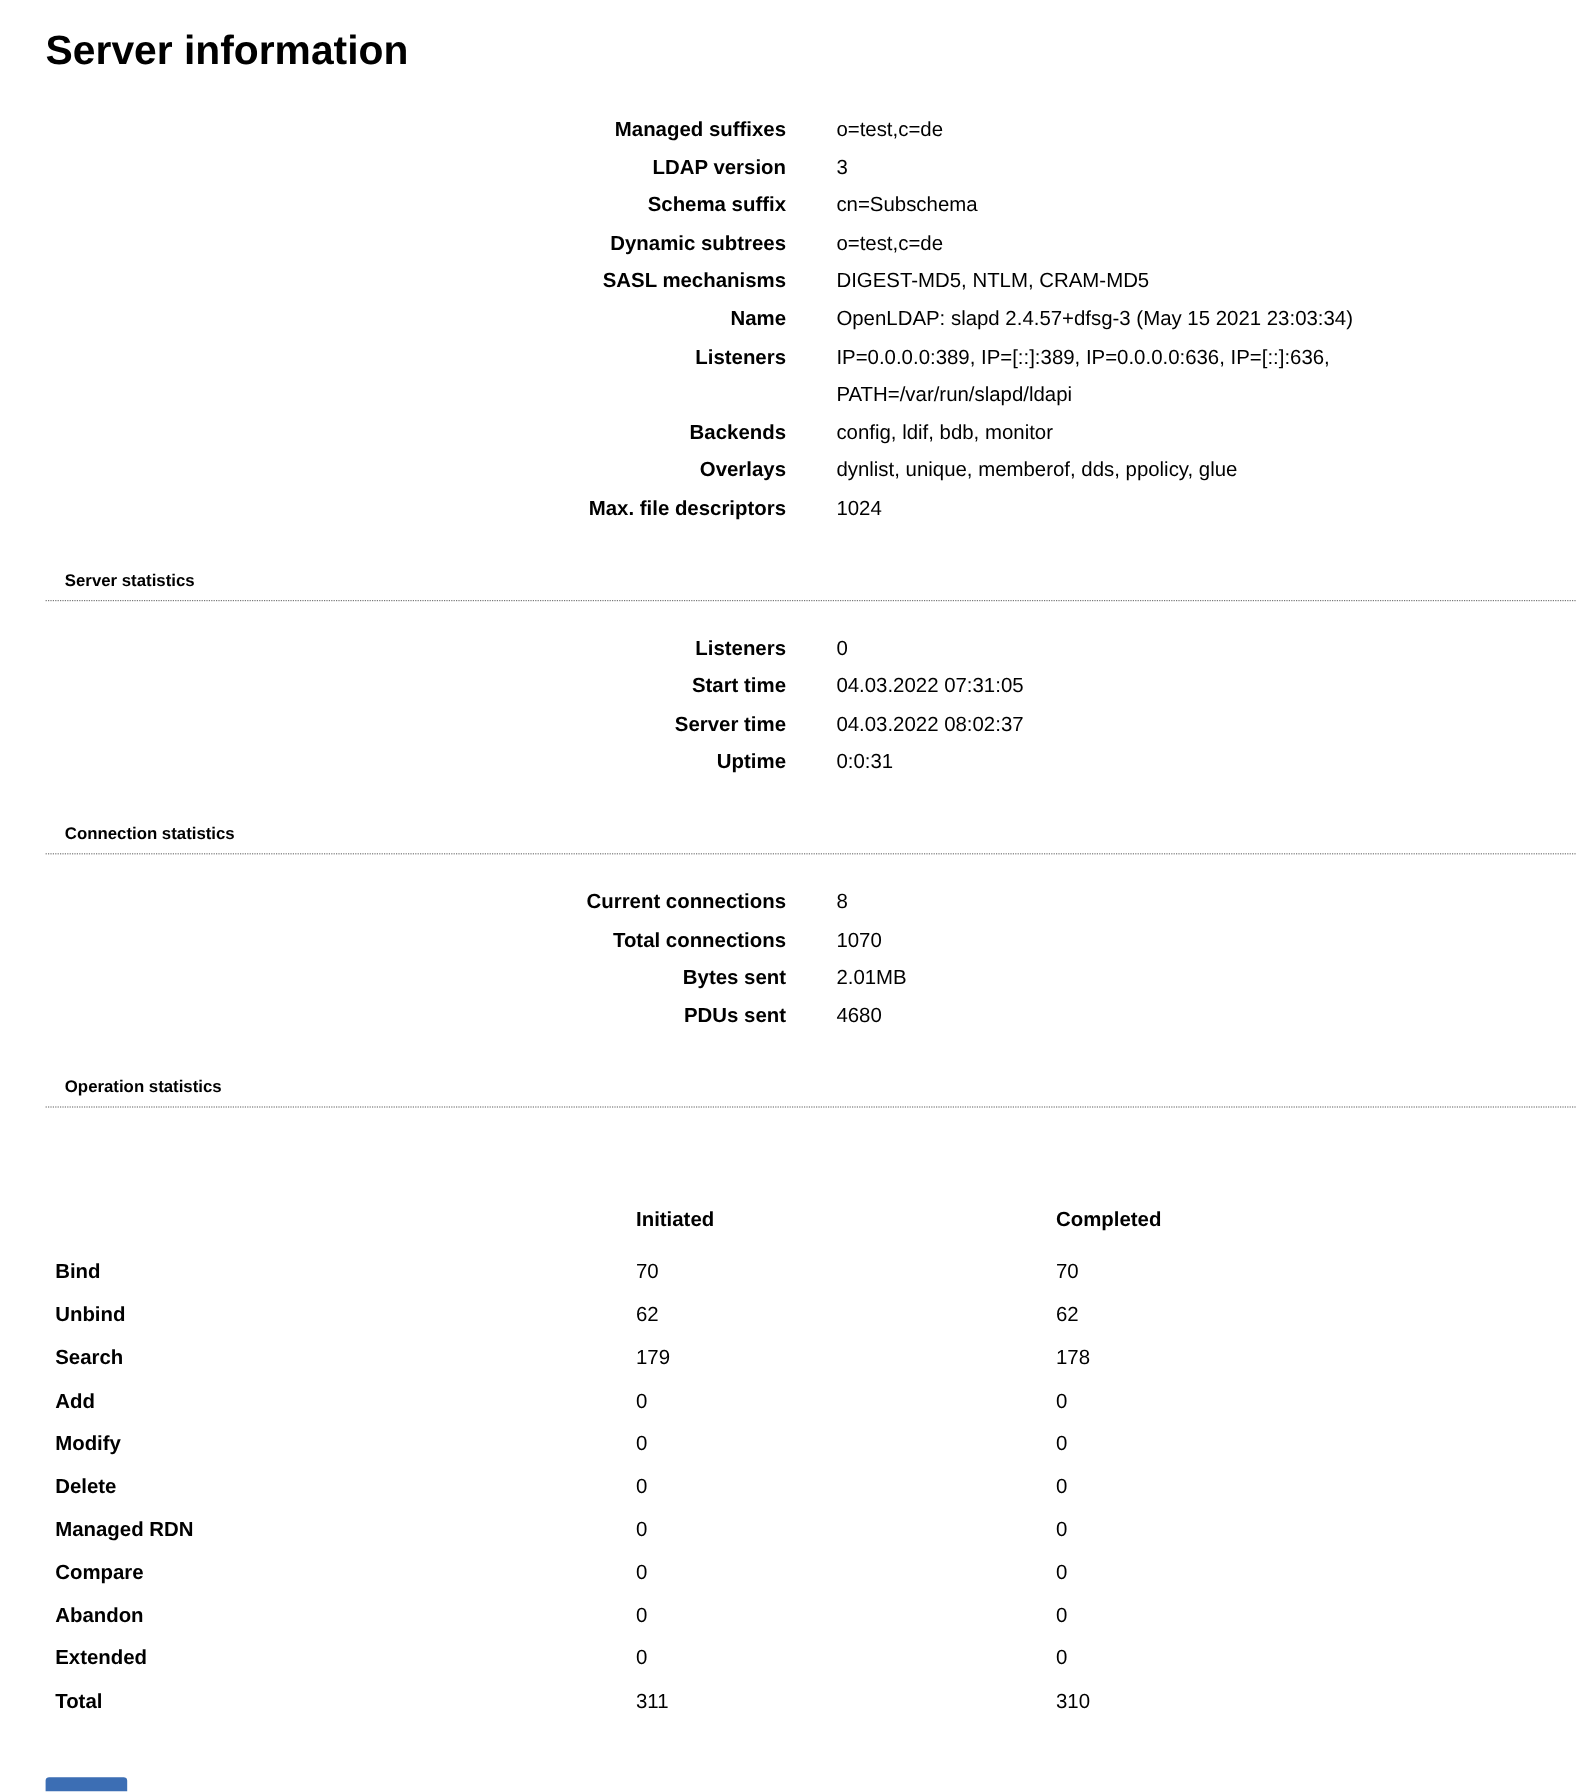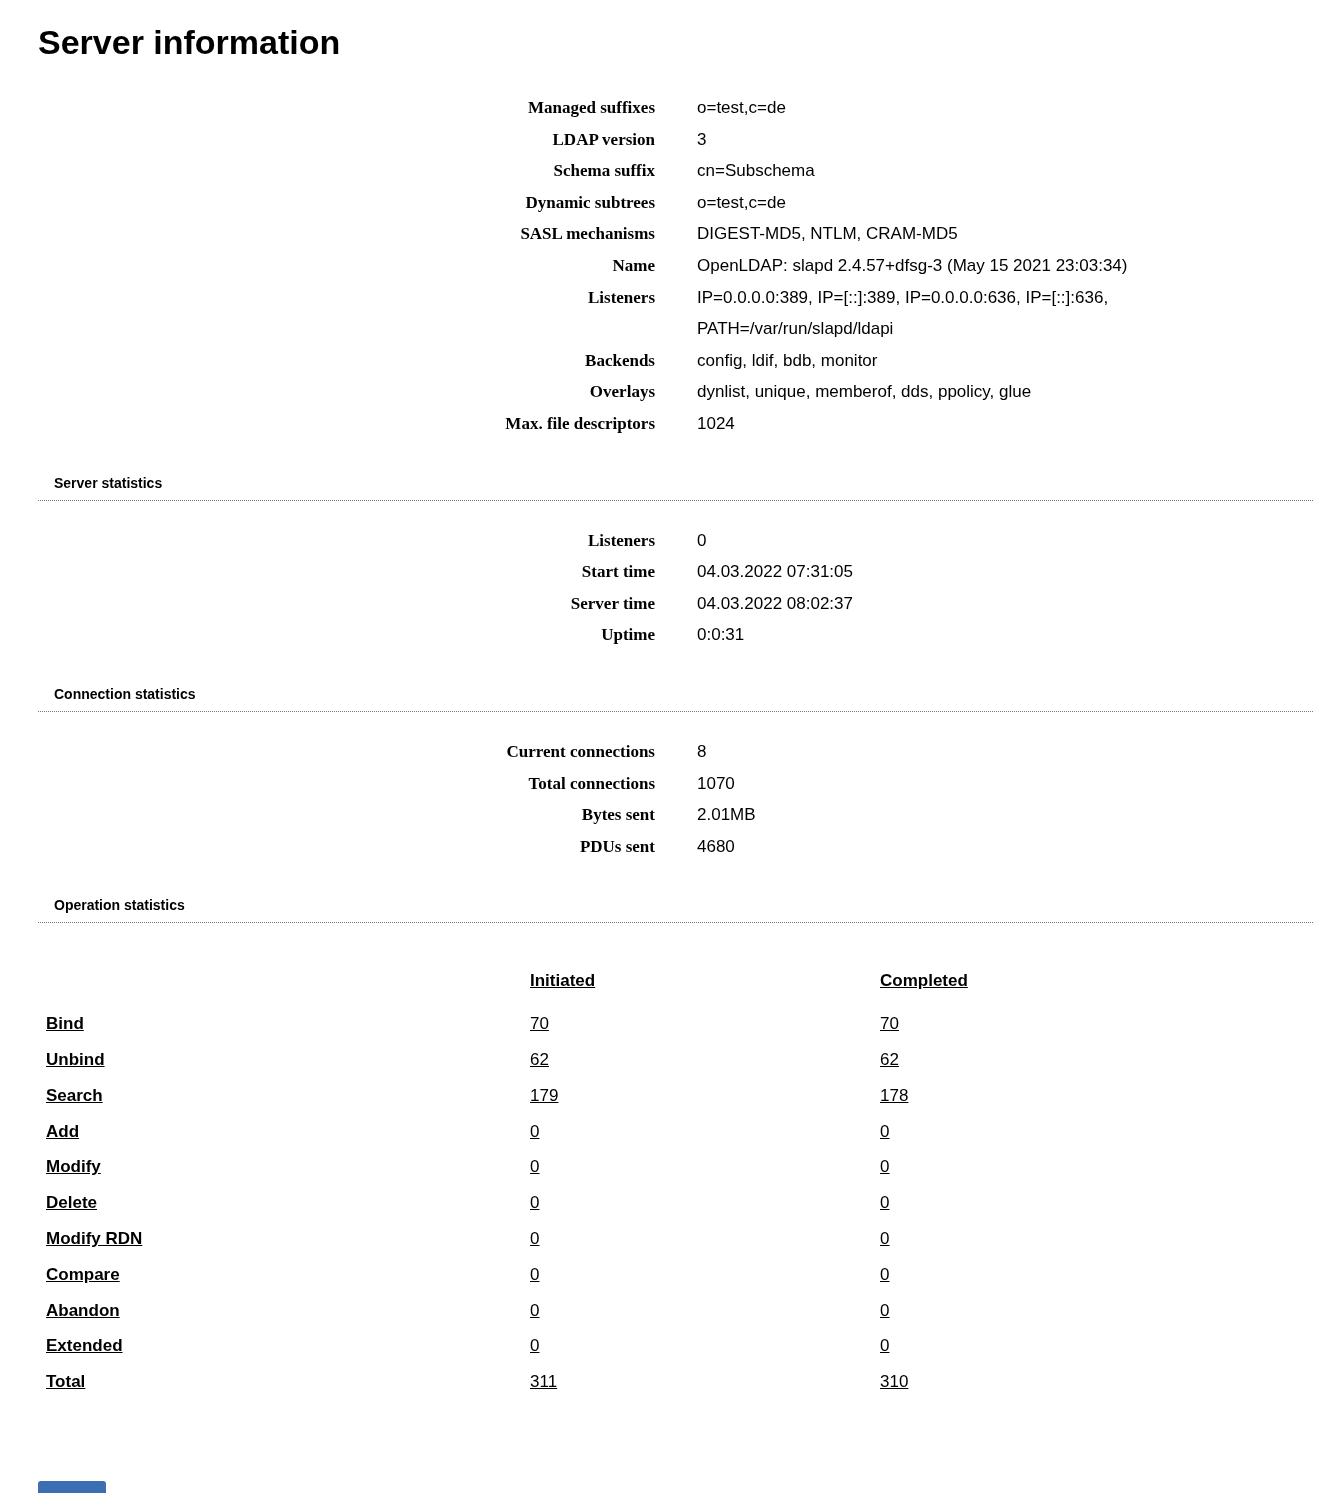--- a/index.html
+++ b/index.html
@@ -25,42 +25,41 @@
   }
   
   .kv-block { margin-top: 34px; }
   .kv-row { display: flex; align-items: flex-start; }
   .kv-label {
     width: 655px;
     text-align: right;
     font-weight: bold;
     line-height: 31.6px;
     flex: 0 0 655px;
-    font-family: Liberation Serif, serif;
   }
   .kv-value {
     margin-left: 42px;
     line-height: 31.6px;
     white-space: pre-line;
     max-width: 545px;
   }
   
   .section-head {
     margin: 33px 4px 0 38px;
     border-bottom: 1px dotted #777777;
     padding: 0 0 7px 16px;
   }
   .section-head .section-title {
     font-weight: bold;
     font-size: 14px;
     line-height: 20px;
   }
   .section-head + .kv-block { margin-top: 24px; }
   
-  .op-table { margin-top: 48px; text-decoration: underline; }
+  .op-table { margin-top: 84px; }
   .op-header { display: flex; margin-left: 46px; line-height: 20px; }
   .op-header .op-col { font-weight: bold; }
   .op-body { margin-top: 15px; }
   .op-row { display: flex; margin-left: 46px; line-height: 35.8px; }
   .op-label { width: 484px; flex: 0 0 484px; font-weight: bold; }
   .op-col { width: 350px; flex: 0 0 350px; }
   .op-col.last { width: auto; flex: 0 0 auto; }
   .op-header .op-label { font-weight: bold; }
   
   .cutoff-button {
@@ -230,21 +229,21 @@
         <div class="op-col last">0</div>
       </div>
 
       <div class="op-row">
         <div class="op-label">Delete</div>
         <div class="op-col">0</div>
         <div class="op-col last">0</div>
       </div>
 
       <div class="op-row">
-        <div class="op-label">Modify RDN</div>
+        <div class="op-label">Managed RDN</div>
         <div class="op-col">0</div>
         <div class="op-col last">0</div>
       </div>
 
       <div class="op-row">
         <div class="op-label">Compare</div>
         <div class="op-col">0</div>
         <div class="op-col last">0</div>
       </div>
 

